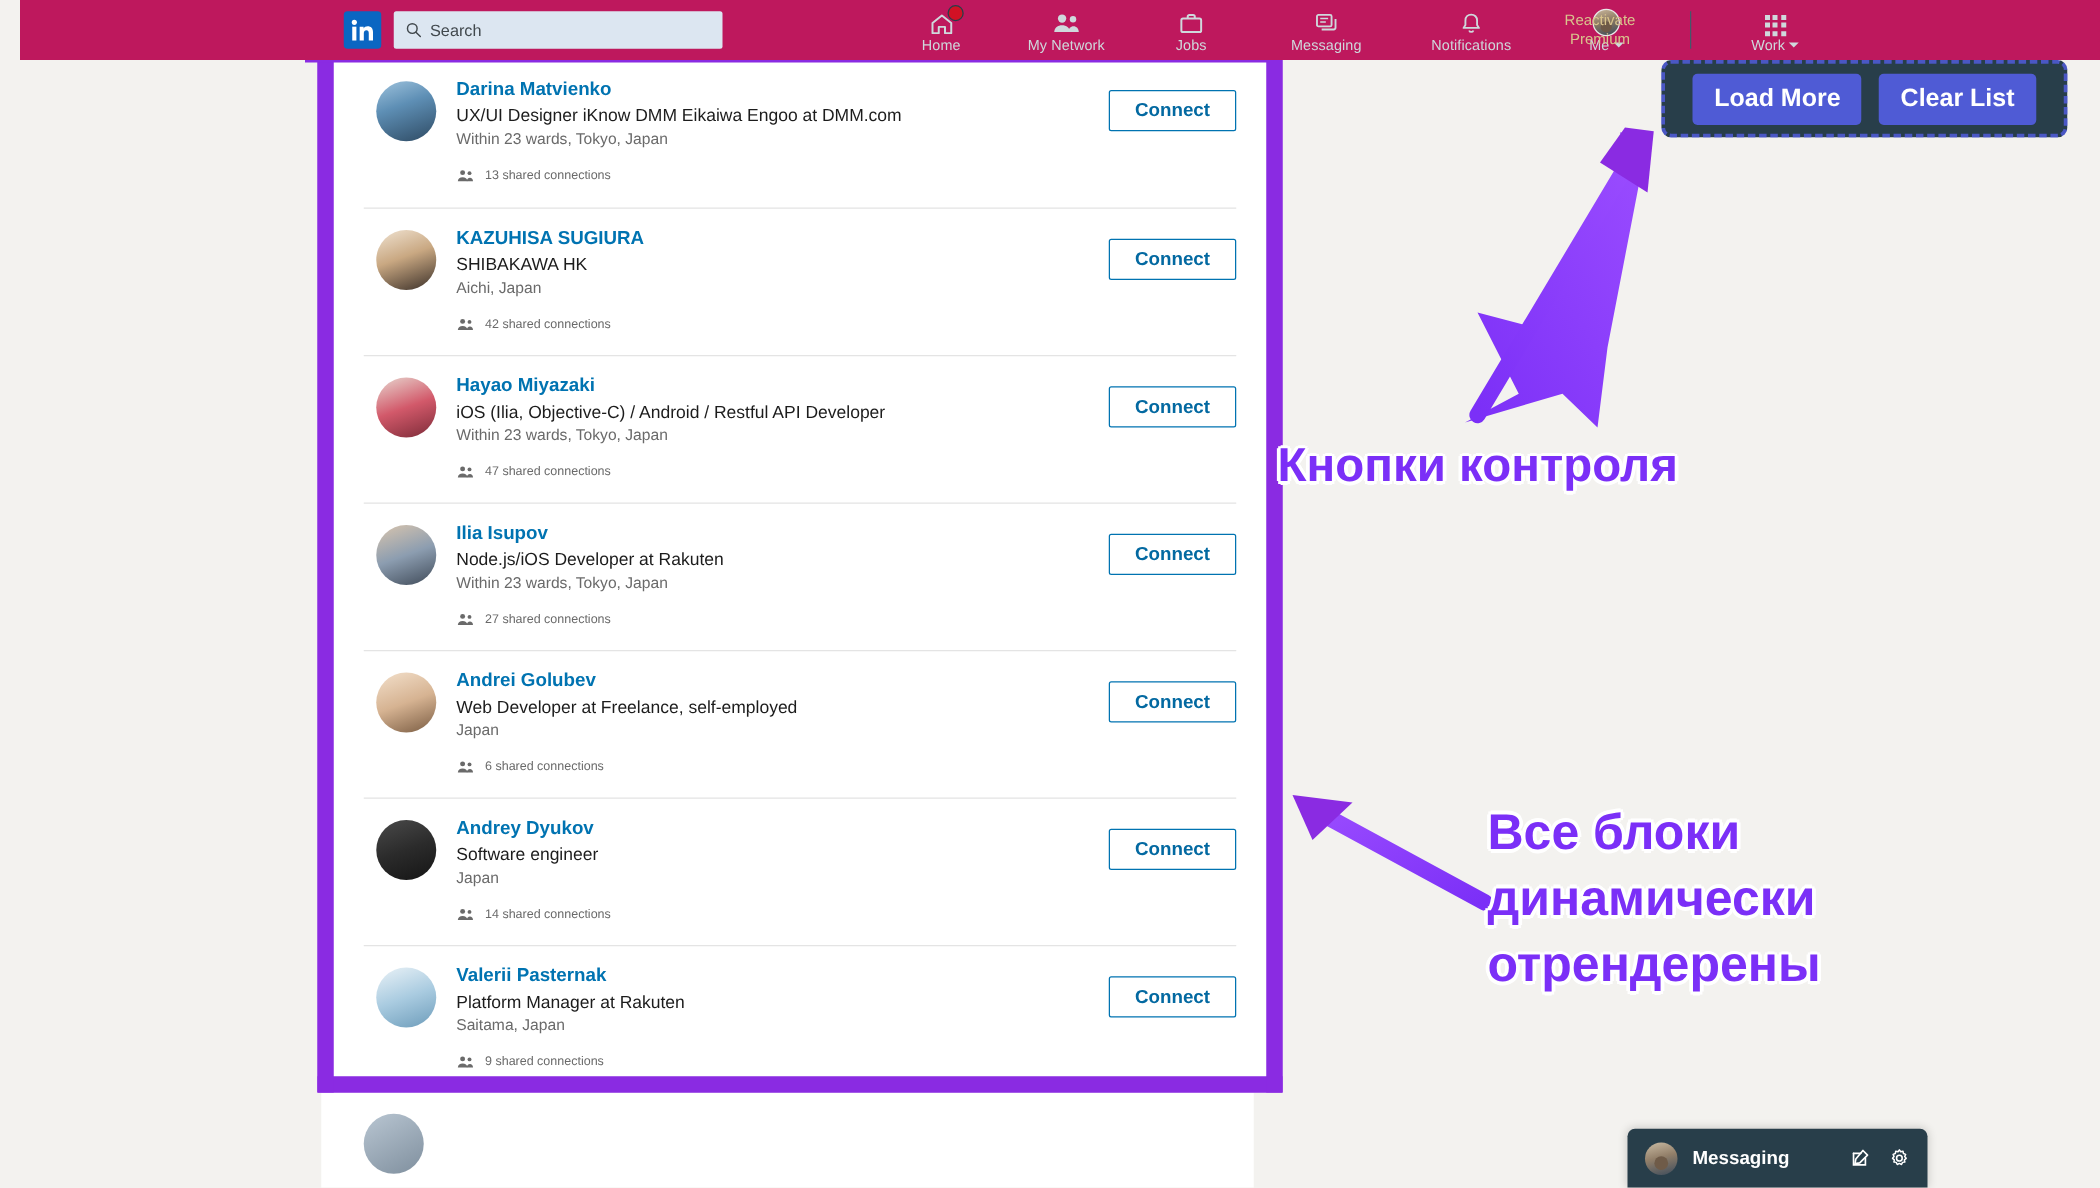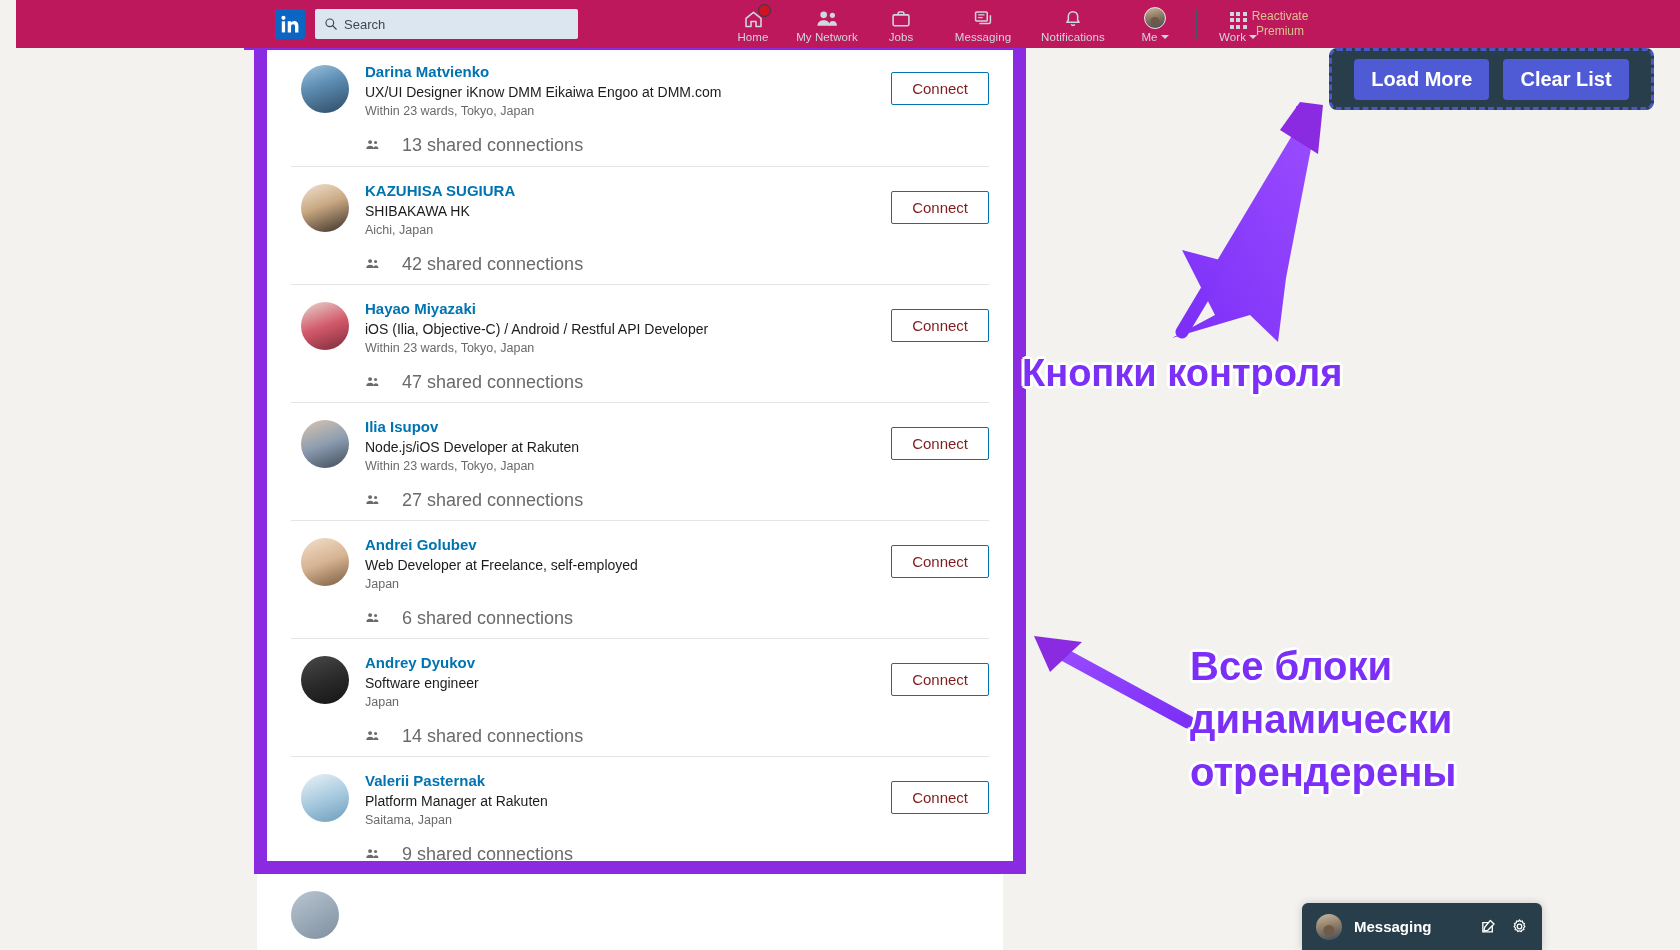--- a/index.html
+++ b/index.html
@@ -37,21 +37,21 @@
   .nav-search .mag { flex: 0 0 auto; margin-right: 6px; display:flex; }
   .nav-search input {
     border: 0; outline: 0; background: transparent;
     font-family: "Liberation Sans", sans-serif;
     font-size: 13px; color: #2b2b2b; width: 210px;
   }
   .nav-search input::placeholder { color: #41484d; }
 
   .nav-items {
     position: absolute; left: 700px; top: 0;
-    height: 48px; display: flex; align-items: stretch;
+    height: 48px; display: flex; align-items: stretch; gap: 26px;
   }
   .nav-item {
     width: 74px; height: 48px;
     display: flex; flex-direction: column;
     align-items: center; justify-content: center;
     color: #cfd8dc; cursor: pointer; position: relative;
     padding-top: 2px;
   }
   .nav-item .ic { height: 21px; display:flex; align-items:flex-end; position: relative; }
   .nav-item .lbl { font-size: 11.5px; margin-top: 2px; white-space: nowrap; letter-spacing: .1px; }
@@ -145,29 +145,29 @@
     background: #cfd6dd;
   }
   .pbody { flex: 1 1 auto; min-width: 0; padding-top: 0; }
   .pname {
     color: #0073b1; font-size: 15px; font-weight: bold;
     line-height: 19px; cursor: pointer; display: inline-block;
   }
   .ptitle { color: #1c1c1c; font-size: 14px; line-height: 19px; margin-top: 2px; }
   .ploc { color: #6a6a6a; font-size: 12.5px; line-height: 17px; margin-top: 1px; }
   .pshared {
-    color: #6a6a6a; font-size: 18px; margin-top: 15px;
-    display: flex; gap: 22px;
+    color: #6a6a6a; font-size: 10px; margin-top: 15px;
+    display: flex; gap: 8px;
   }
   .connect-btn {
     flex: 0 0 auto; margin: 10px 0 0 10px;
-    background: #ffffff; color: #7f1d1d;
+    background: #ffffff; color: #0369a1;
     border: 1.5px solid #0073b1; border-radius: 2px;
     font-family: "Liberation Sans", sans-serif;
-    font-size: 15px; font-weight: normal;
+    font-size: 15px; font-weight: bold;
     padding: 7px 20px; cursor: pointer; white-space: nowrap;
   }
 
   
   .peek-card {
     position: absolute; left: 257px; top: 874px;
     width: 746px; height: 76px;
     background: #ffffff; z-index: 10;
     overflow: hidden;
   }

